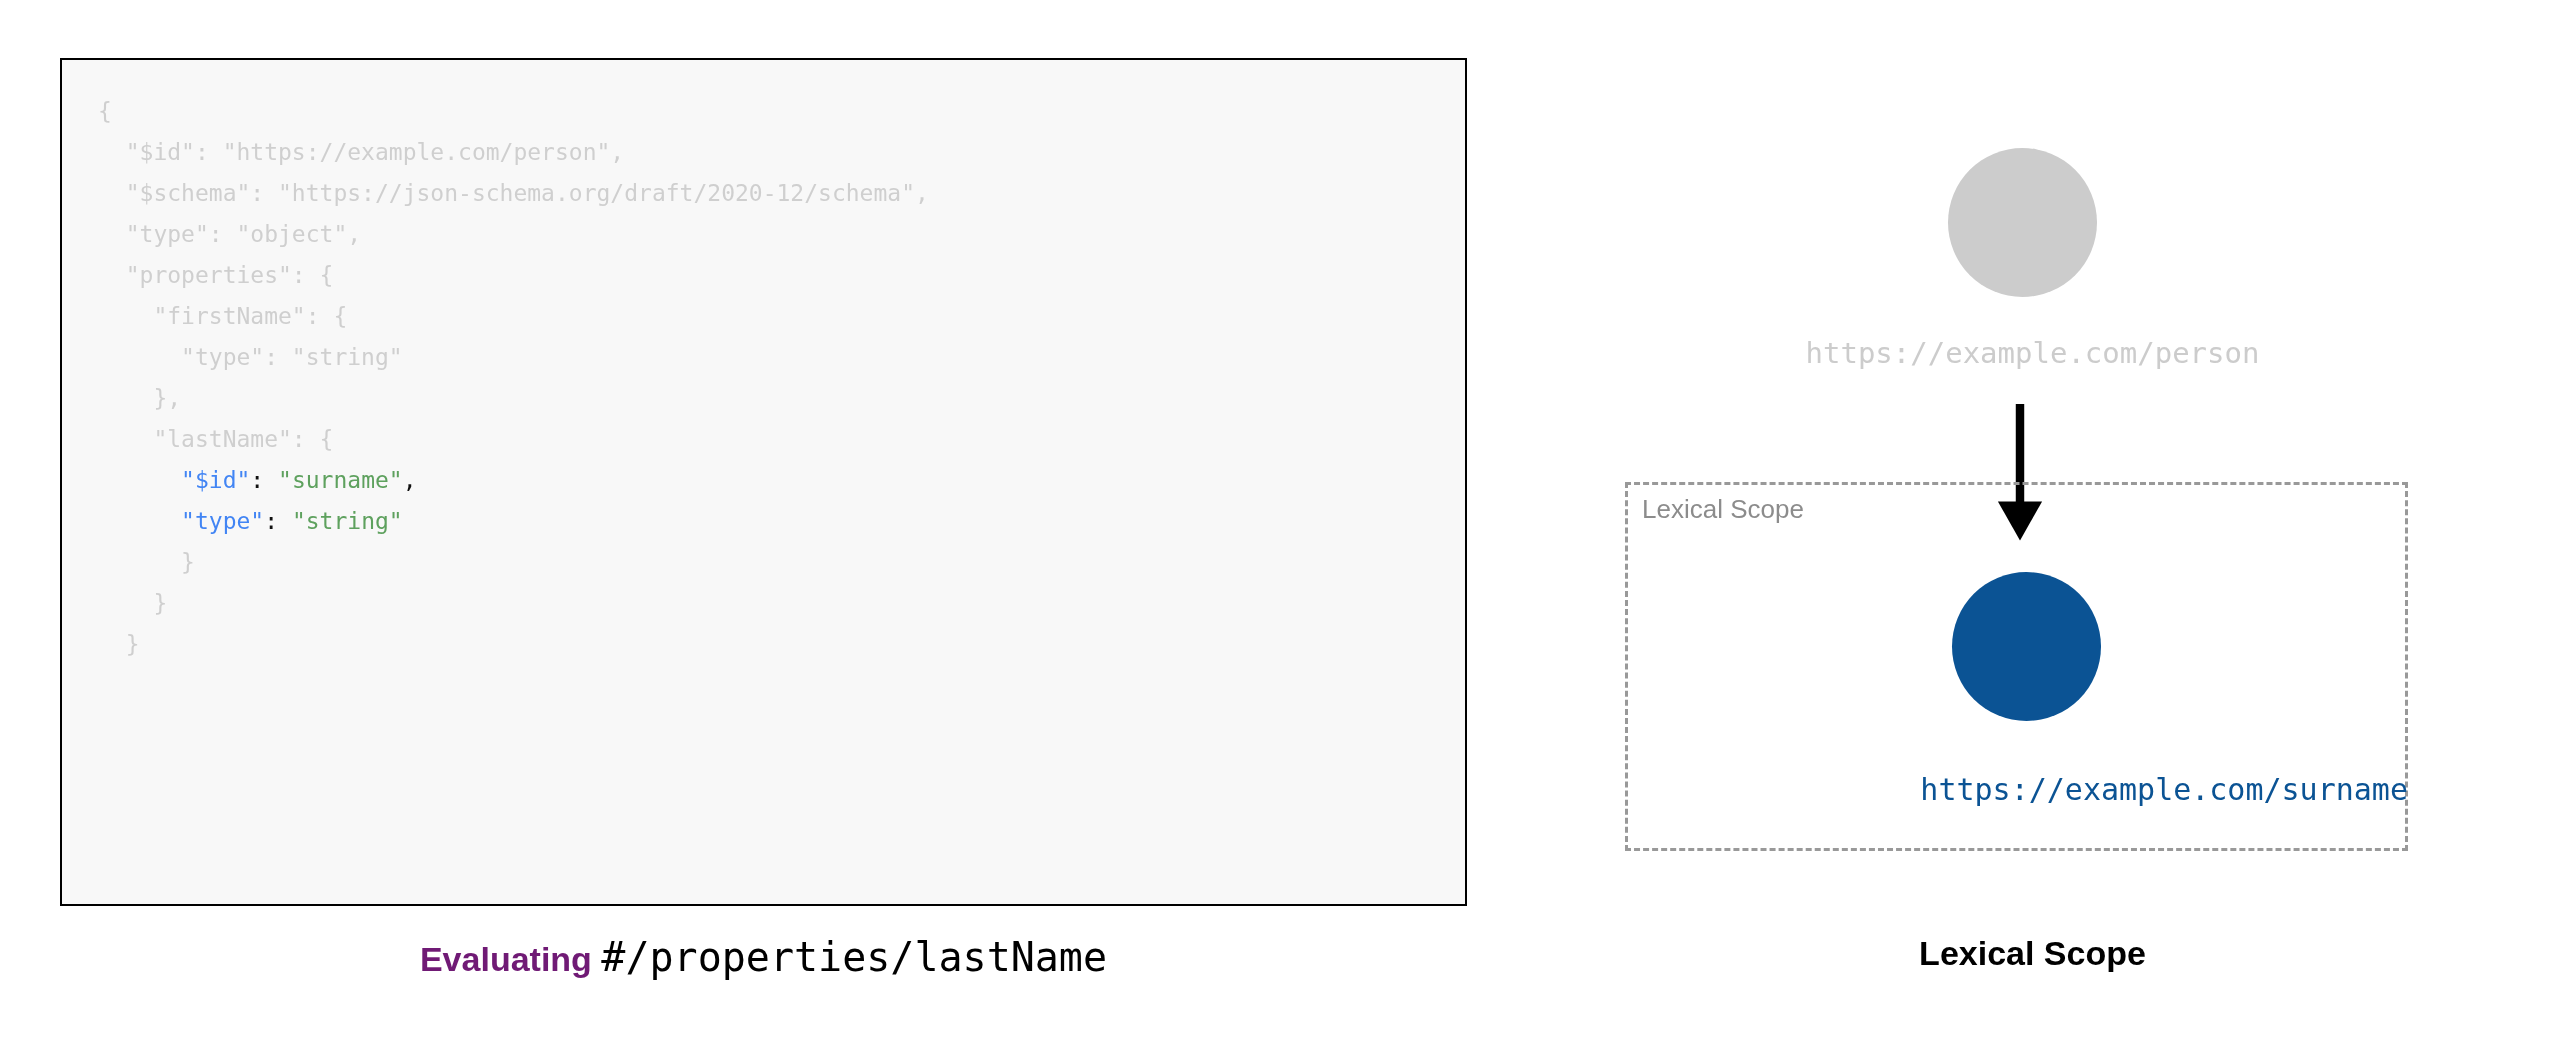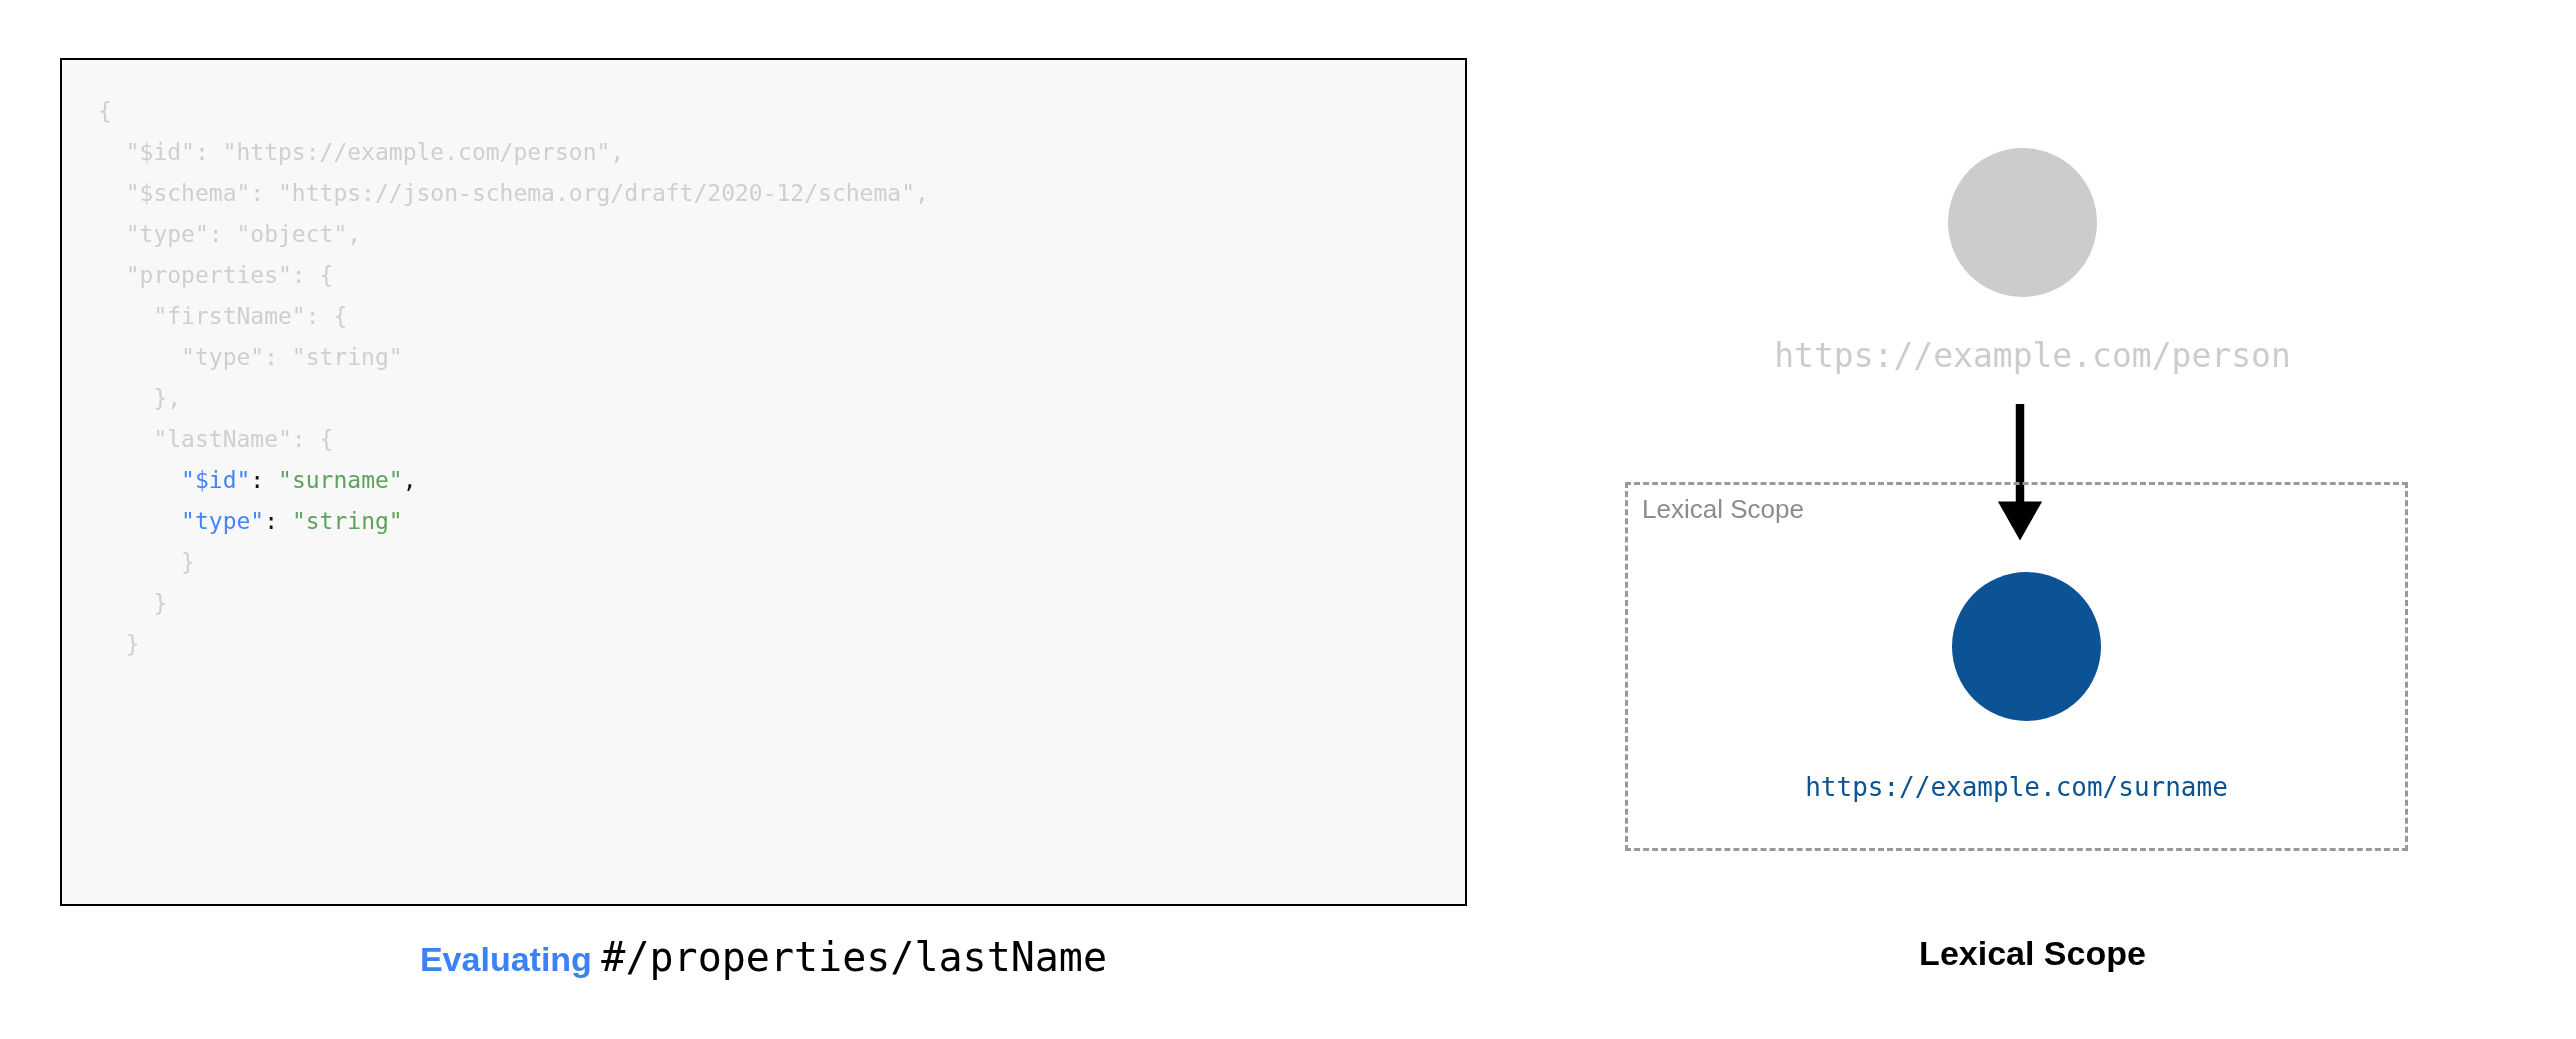--- a/index.html
+++ b/index.html
@@ -57,21 +57,21 @@
     left: 60px;
     top: 934px;
     width: 1407px;
     text-align: center;
     white-space: nowrap;
   }
   #left-caption .cap-bold {
     font-family: "Liberation Sans", sans-serif;
     font-weight: bold;
     font-size: 34px;
-    color: #3b82f6;
+    color: #701a75;
   }
   #left-caption .cap-mono {
     font-family: "DejaVu Sans Mono", monospace;
     font-size: 40px;
     color: #000000;
   }
 
   
   #right-panel {
     position: absolute;
@@ -91,21 +91,21 @@
     background: #cccccc;
   }
 
   #gray-node-label {
     position: absolute;
     left: 0px;
     top: 336px;
     width: 1013px;
     text-align: center;
     font-family: "DejaVu Sans Mono", monospace;
-    font-size: 33px;
+    font-size: 29px;
     color: #cccccc;
     white-space: nowrap;
   }
 
   
   #scope-arrow {
     position: absolute;
     left: 455px;
     top: 404px;
     width: 78px;
@@ -141,23 +141,23 @@
     height: 149px;
     border-radius: 50%;
     background: #0b5394;
   }
 
   #blue-node-label {
     position: absolute;
     left: 99px;
     top: 772px;
     width: 783px;
-    text-align: center;
-    font-family: "DejaVu Sans Mono", monospace;
-    font-size: 26px;
+    text-align: right;
+    font-family: "DejaVu Sans Mono", monospace;
+    font-size: 30px;
     color: #0b5394;
     white-space: nowrap;
   }
 
   #right-caption {
     position: absolute;
     left: 0px;
     top: 934px;
     width: 1013px;
     text-align: center;

